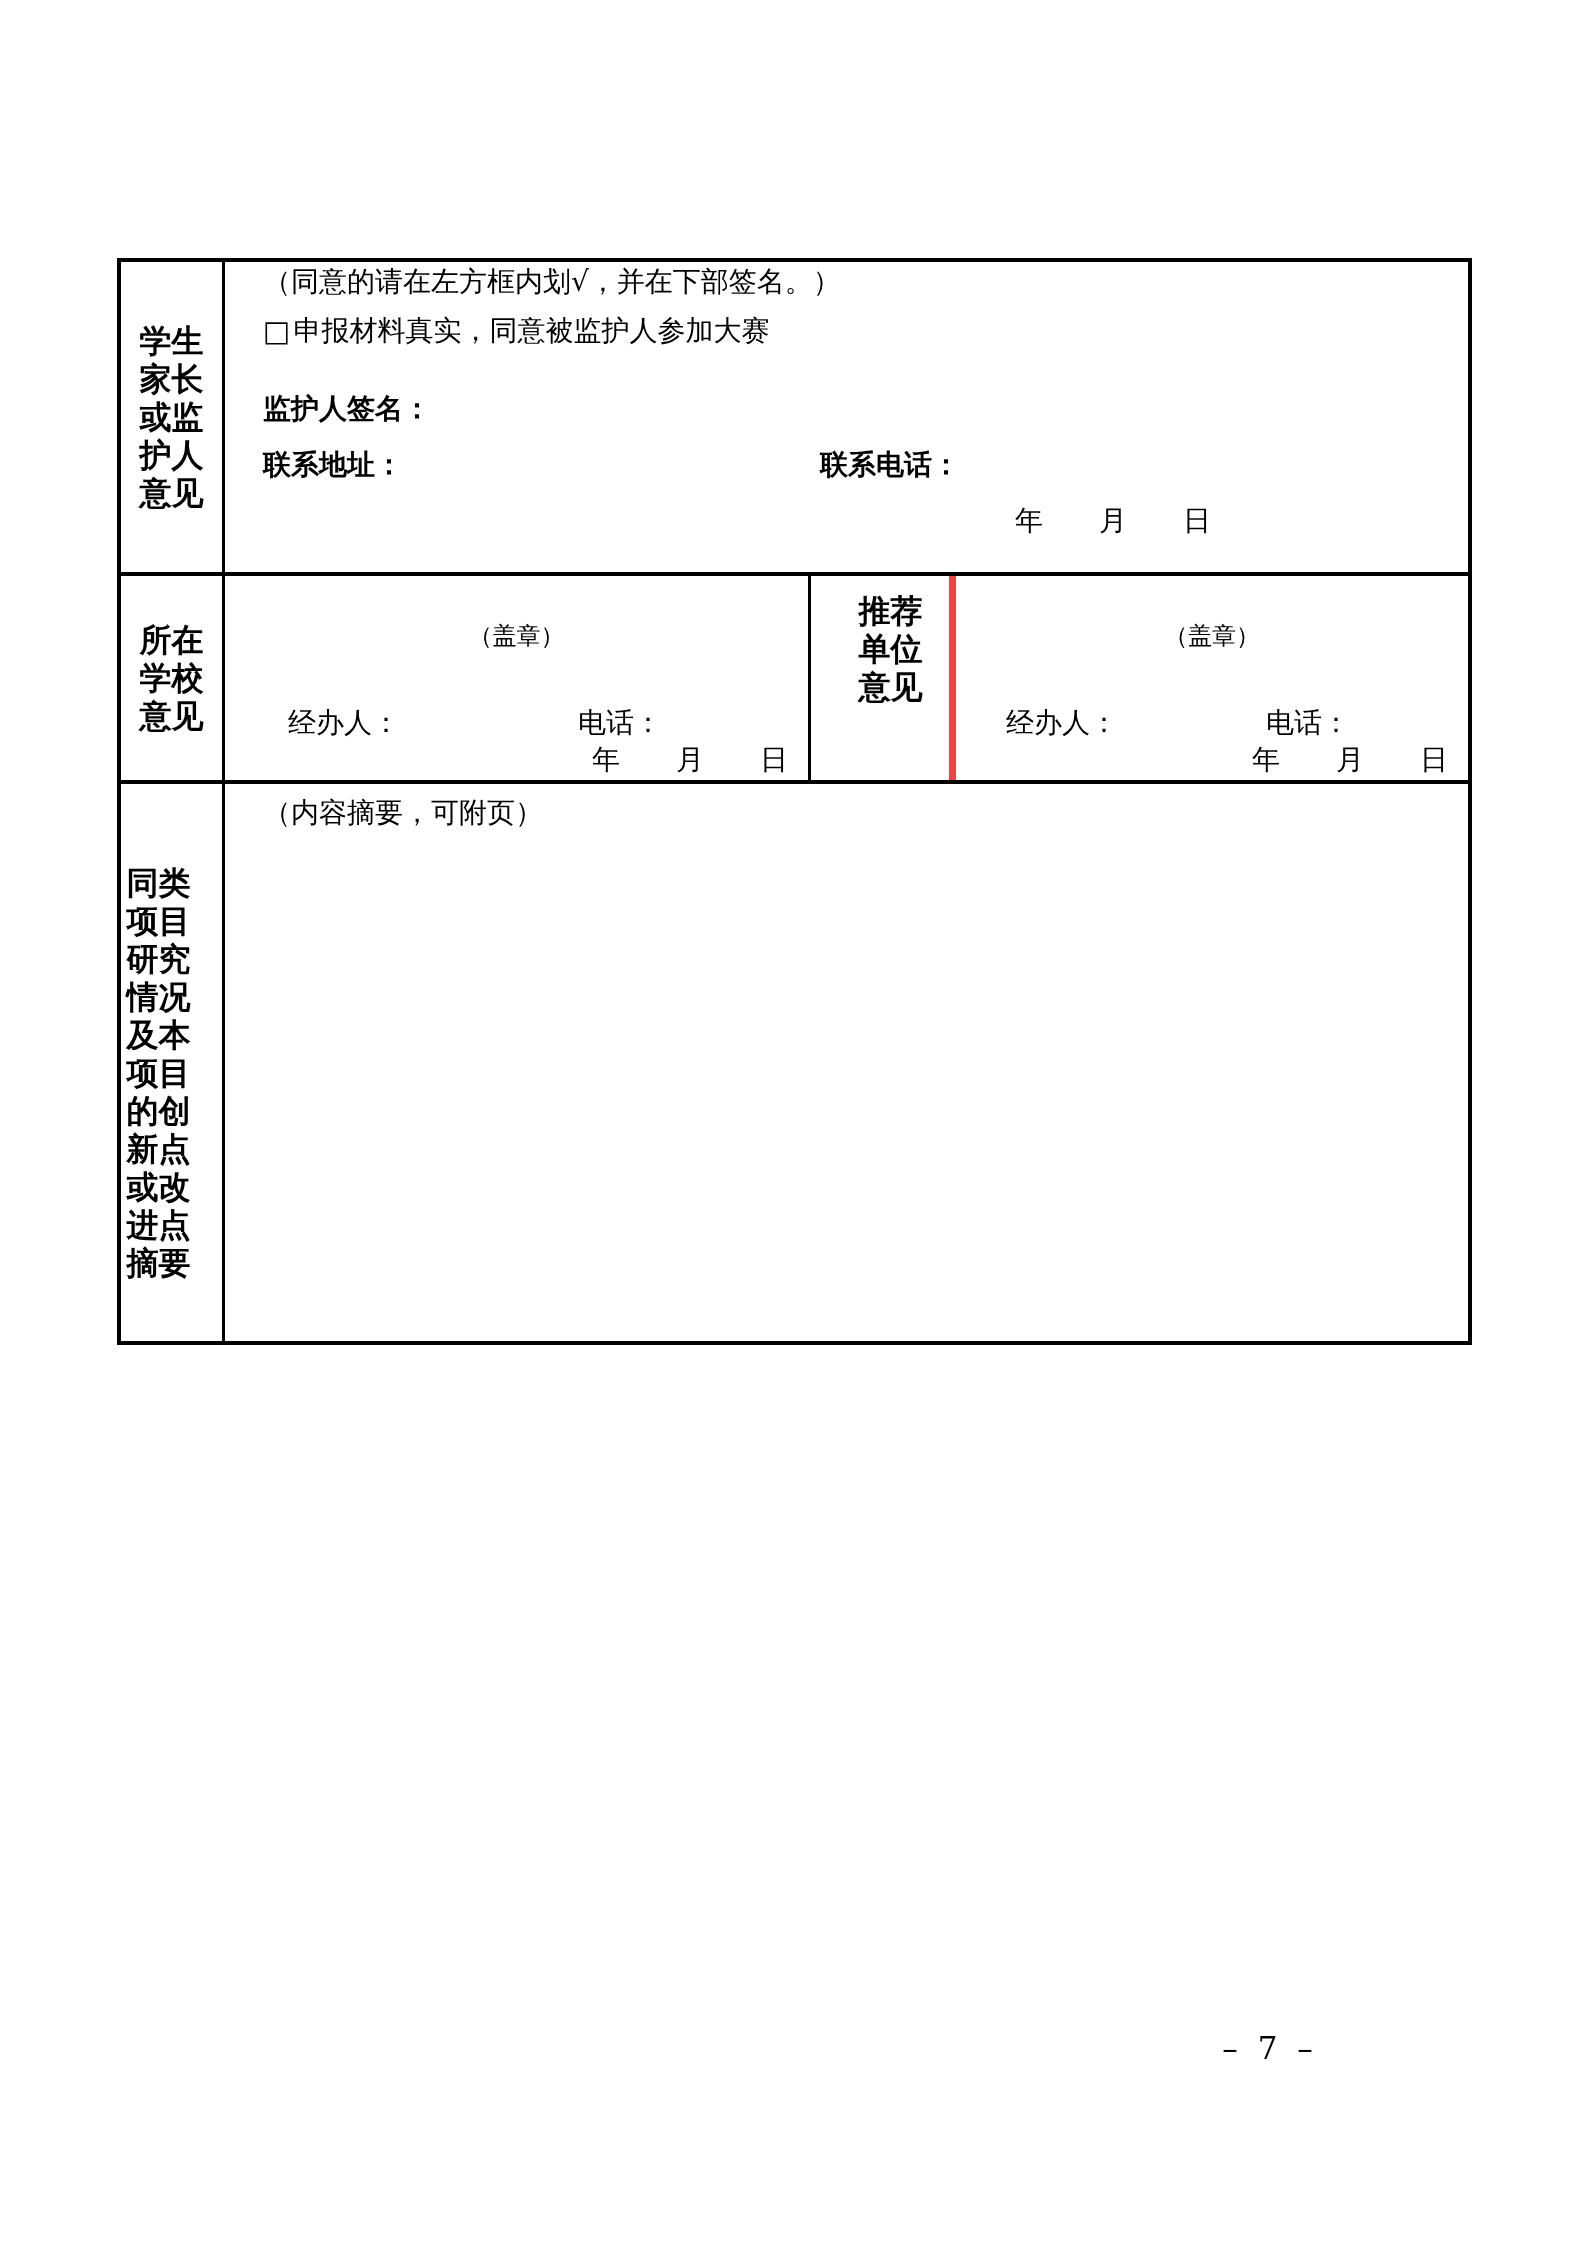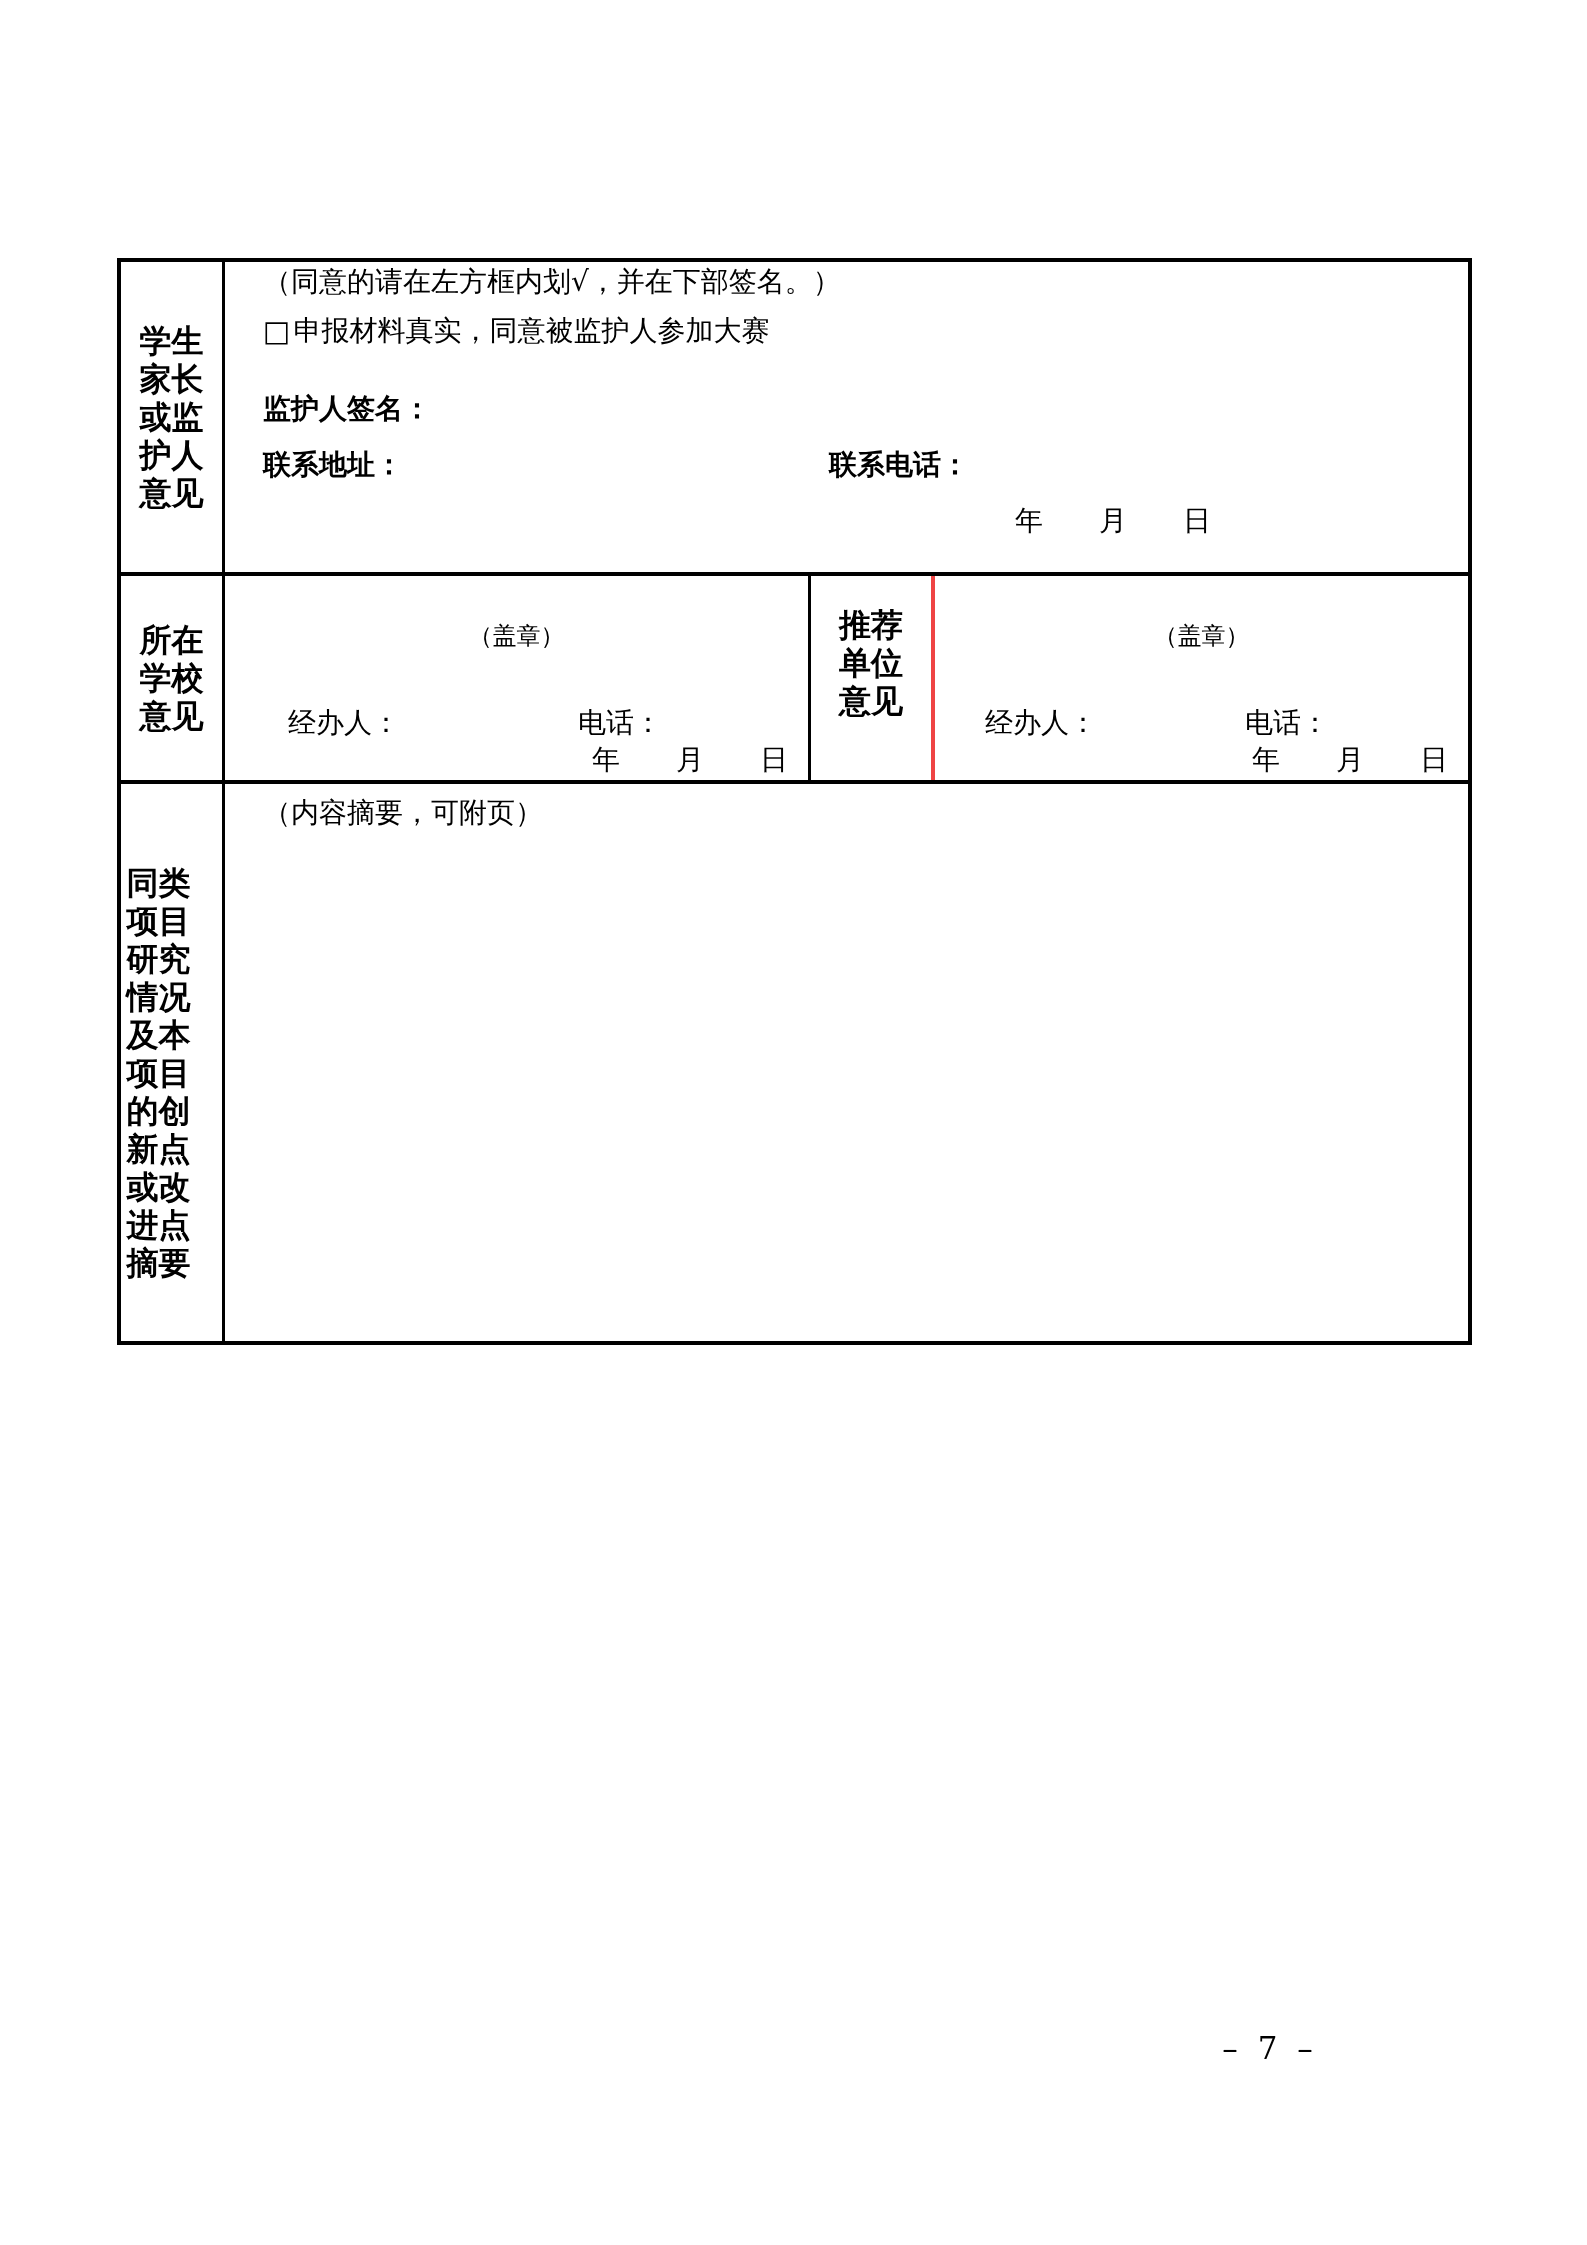--- a/index.html
+++ b/index.html
@@ -66,40 +66,41 @@
     white-space: pre;
   }
   .bold { font-weight: bold; }
 
   
   .g-instruction { left: 38px; top: 3px; }
   .g-declaration { left: 38px; top: 52px; display: flex; align-items: center; }
   .g-checkbox    { font-size: 29px; margin-right: 3px; }
   .g-sign        { left: 38px; top: 130px; }
   .g-address     { left: 38px; top: 186px; }
-  .g-phone       { left: 595px; top: 186px; margin-left: 9px; }
+  .g-phone       { left: 595px; top: 186px; }
   .g-date        { left: 790px; top: 242px; }
 
   
   .school-cell {
     width: 586px;
     min-width: 586px;
     border-right: 3px solid #000;
     box-sizing: border-box;
     position: relative;
   }
   .rec-hcell {
     width: 124px;
     min-width: 124px;
-    border-right: 4px solid #ef4444;
+    border-right: 7px solid #ef4444;
     box-sizing: border-box;
     display: flex;
     justify-content: center;
     align-items: flex-start;
-    padding-top: 30px;
+    padding-top: 16px;
+    margin-left: 21px;
   }
   .rec-cell { position: relative; flex: 1; }
 
   .seal-line {
     position: absolute;
     top: 44px;
     left: 0;
     right: 0;
     text-align: center;
     font-size: 24px;

